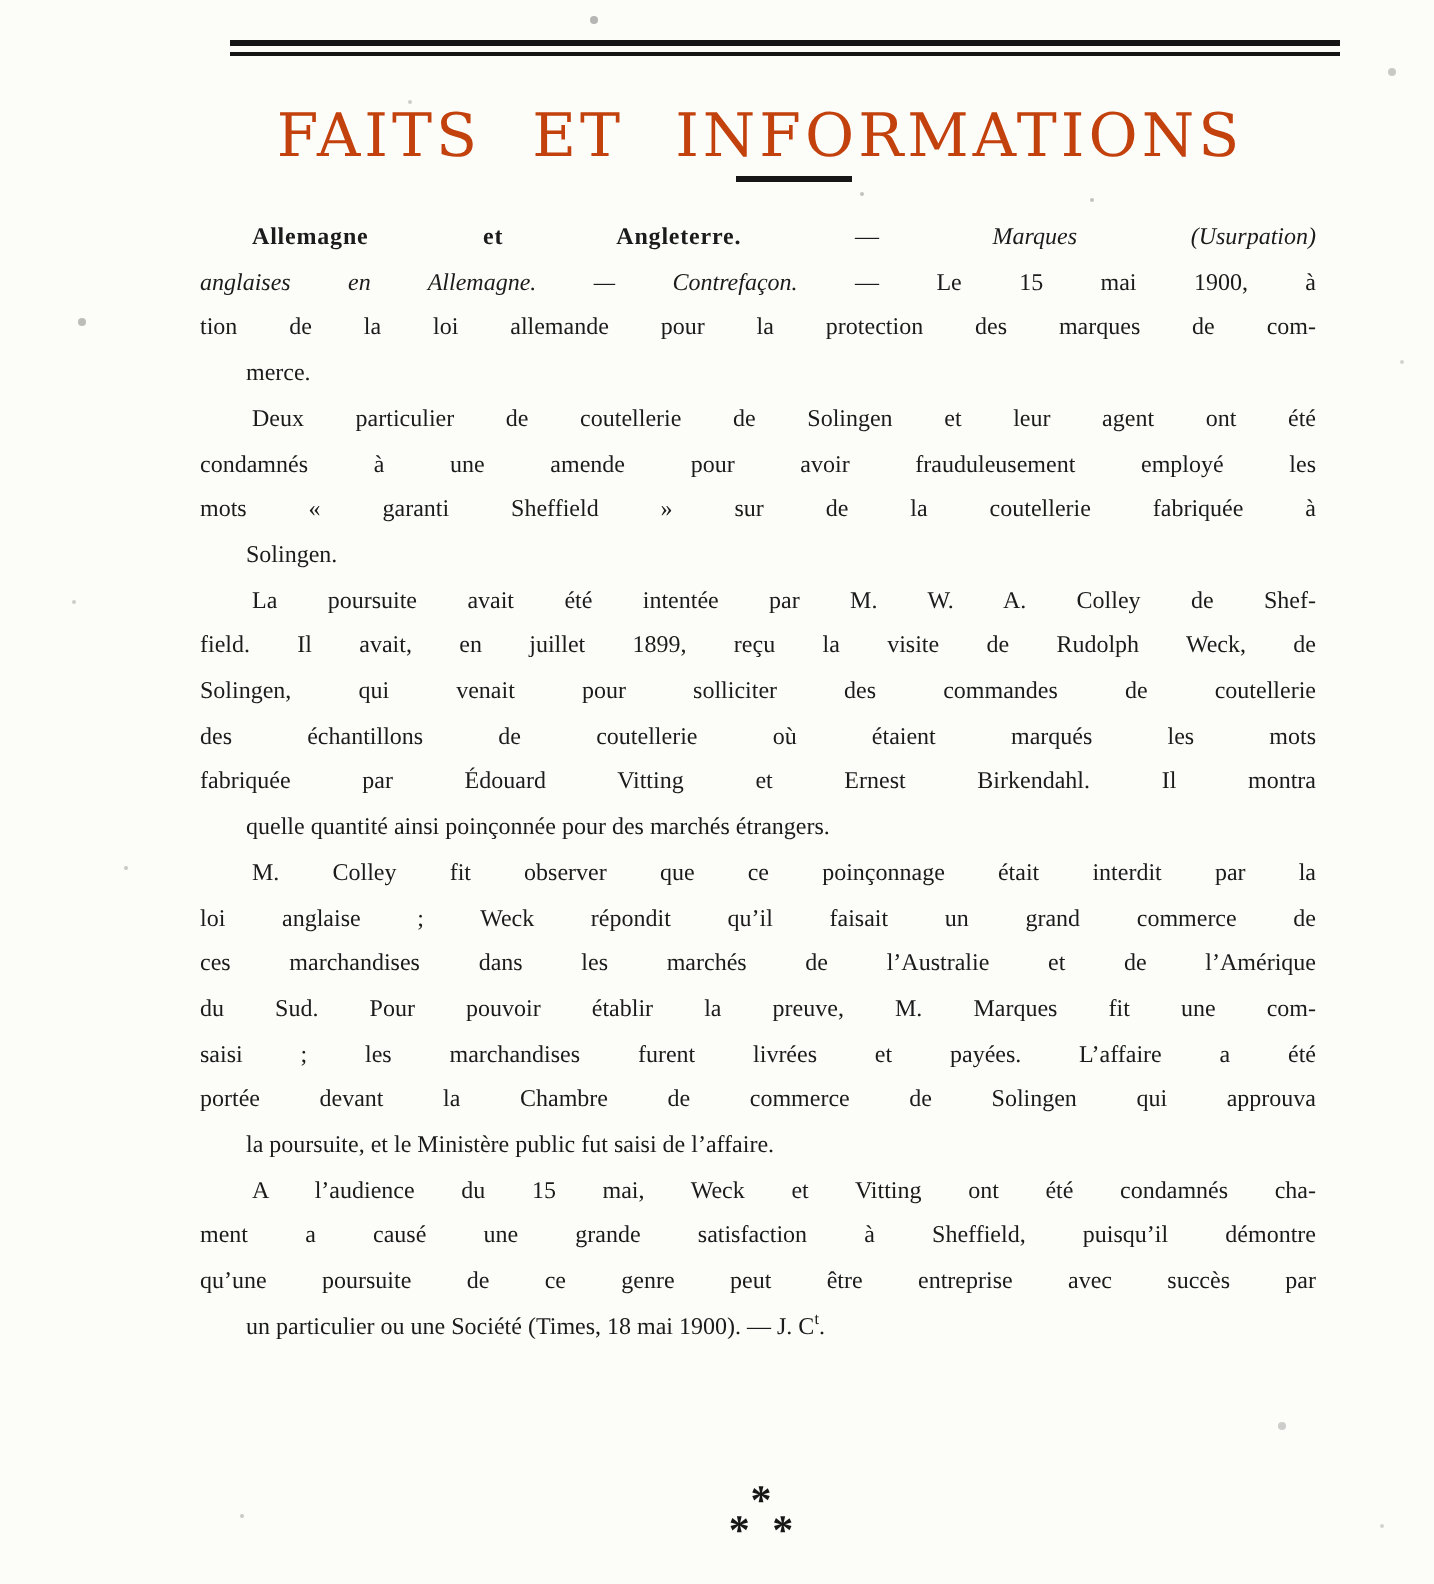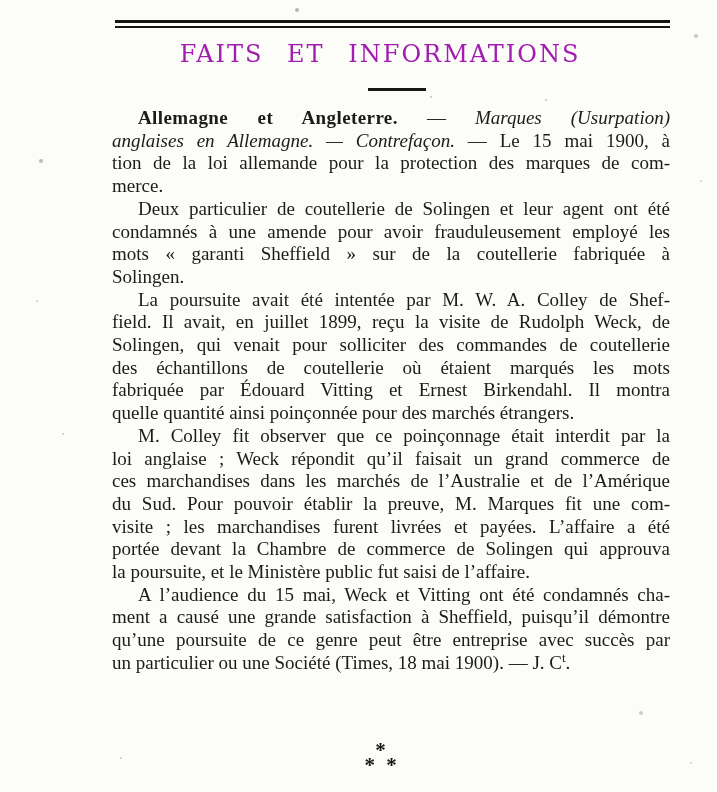--- a/index.html
+++ b/index.html
@@ -33,43 +33,43 @@
       430px 96px 0 0 rgba(20,20,20,.25),
       204px 50px 0 0 rgba(20,20,20,.2);
   }
   .top-rule {
     position: absolute; left: 115px; top: 20px; width: 555px;
     height: 3px;
     border-top: 3px solid #151515;
     border-bottom: 2px solid #151515;
   }
   .title {
-    position: absolute; left: 100px; top: 40px; width: 560px;
+    position: absolute; left: 100px; top: 51px; width: 560px;
     margin: 0;
     text-align: center;
     font-family: "DejaVu Serif", serif;
-    font-size: 24px;
+    font-size: 30px;
     font-weight: 500;
     letter-spacing: 2px;
     word-spacing: 14px;
-    color: #a21caf;
+    color: #c2410c;
   }
   .title-rule {
     position: absolute; left: 368px; top: 88px;
     width: 58px; height: 3px;
     background: #171717;
   }
   .article {
-    position: absolute; left: 112px; top: 107px; width: 558px;
-    font-size: 19px;
+    position: absolute; left: 100px; top: 107px; width: 558px;
+    font-size: 12px;
     line-height: 22.7px;
   }
   .para { margin: 0; }
   .line { text-align: justify; text-align-last: justify; }
-  .line.last { text-align-last: left; }
+  .line.last { text-align-last: left; margin-left: 23px; }
   .line.first { text-indent: 26px; }
   .seg-bold { font-weight: bold; letter-spacing: .4px; }
   .seg-italic { font-style: italic; }
   .seg-sup { vertical-align: super; font-size: .68em; line-height: 0; }
   .asterism {
     position: absolute; left: 0; top: 743px; width: 717px;
     text-align: center;
     transform: translateX(22px);
     font-size: 21px; font-weight: bold;
     line-height: 15px;
@@ -108,21 +108,21 @@
         <div class="line"><span class="seg-normal">Solingen, qui venait pour solliciter des commandes de coutellerie</span></div>
         <div class="line"><span class="seg-normal">des échantillons de coutellerie où étaient marqués les mots</span></div>
         <div class="line"><span class="seg-normal">fabriquée par Édouard Vitting et Ernest Birkendahl. Il montra</span></div>
         <div class="line last"><span class="seg-normal">quelle quantité ainsi poinçonnée pour des marchés étrangers.</span></div>
       </div>
       <div class="para">
         <div class="line first"><span class="seg-normal">M. Colley fit observer que ce poinçonnage était interdit par la</span></div>
         <div class="line"><span class="seg-normal">loi anglaise ; Weck répondit qu’il faisait un grand commerce de</span></div>
         <div class="line"><span class="seg-normal">ces marchandises dans les marchés de l’Australie et de l’Amérique</span></div>
         <div class="line"><span class="seg-normal">du Sud. Pour pouvoir établir la preuve, M. Marques fit une com-</span></div>
-        <div class="line"><span class="seg-normal">visite ; les marchandises furent livrées et payées. L’affaire a été</span></div>
+        <div class="line"><span class="seg-normal">saisi ; les marchandises furent livrées et payées. L’affaire a été</span></div>
         <div class="line"><span class="seg-normal">portée devant la Chambre de commerce de Solingen qui approuva</span></div>
         <div class="line last"><span class="seg-normal">la poursuite, et le Ministère public fut saisi de l’affaire.</span></div>
       </div>
       <div class="para">
         <div class="line first"><span class="seg-normal">A l’audience du 15 mai, Weck et Vitting ont été condamnés cha-</span></div>
         <div class="line"><span class="seg-normal">ment a causé une grande satisfaction à Sheffield, puisqu’il démontre</span></div>
         <div class="line"><span class="seg-normal">qu’une poursuite de ce genre peut être entreprise avec succès par</span></div>
         <div class="line last"><span class="seg-normal">un particulier ou une Société (Times, 18 mai 1900). — J. C</span><span class="seg-sup">t</span><span class="seg-normal">.</span></div>
       </div>
     </div>

